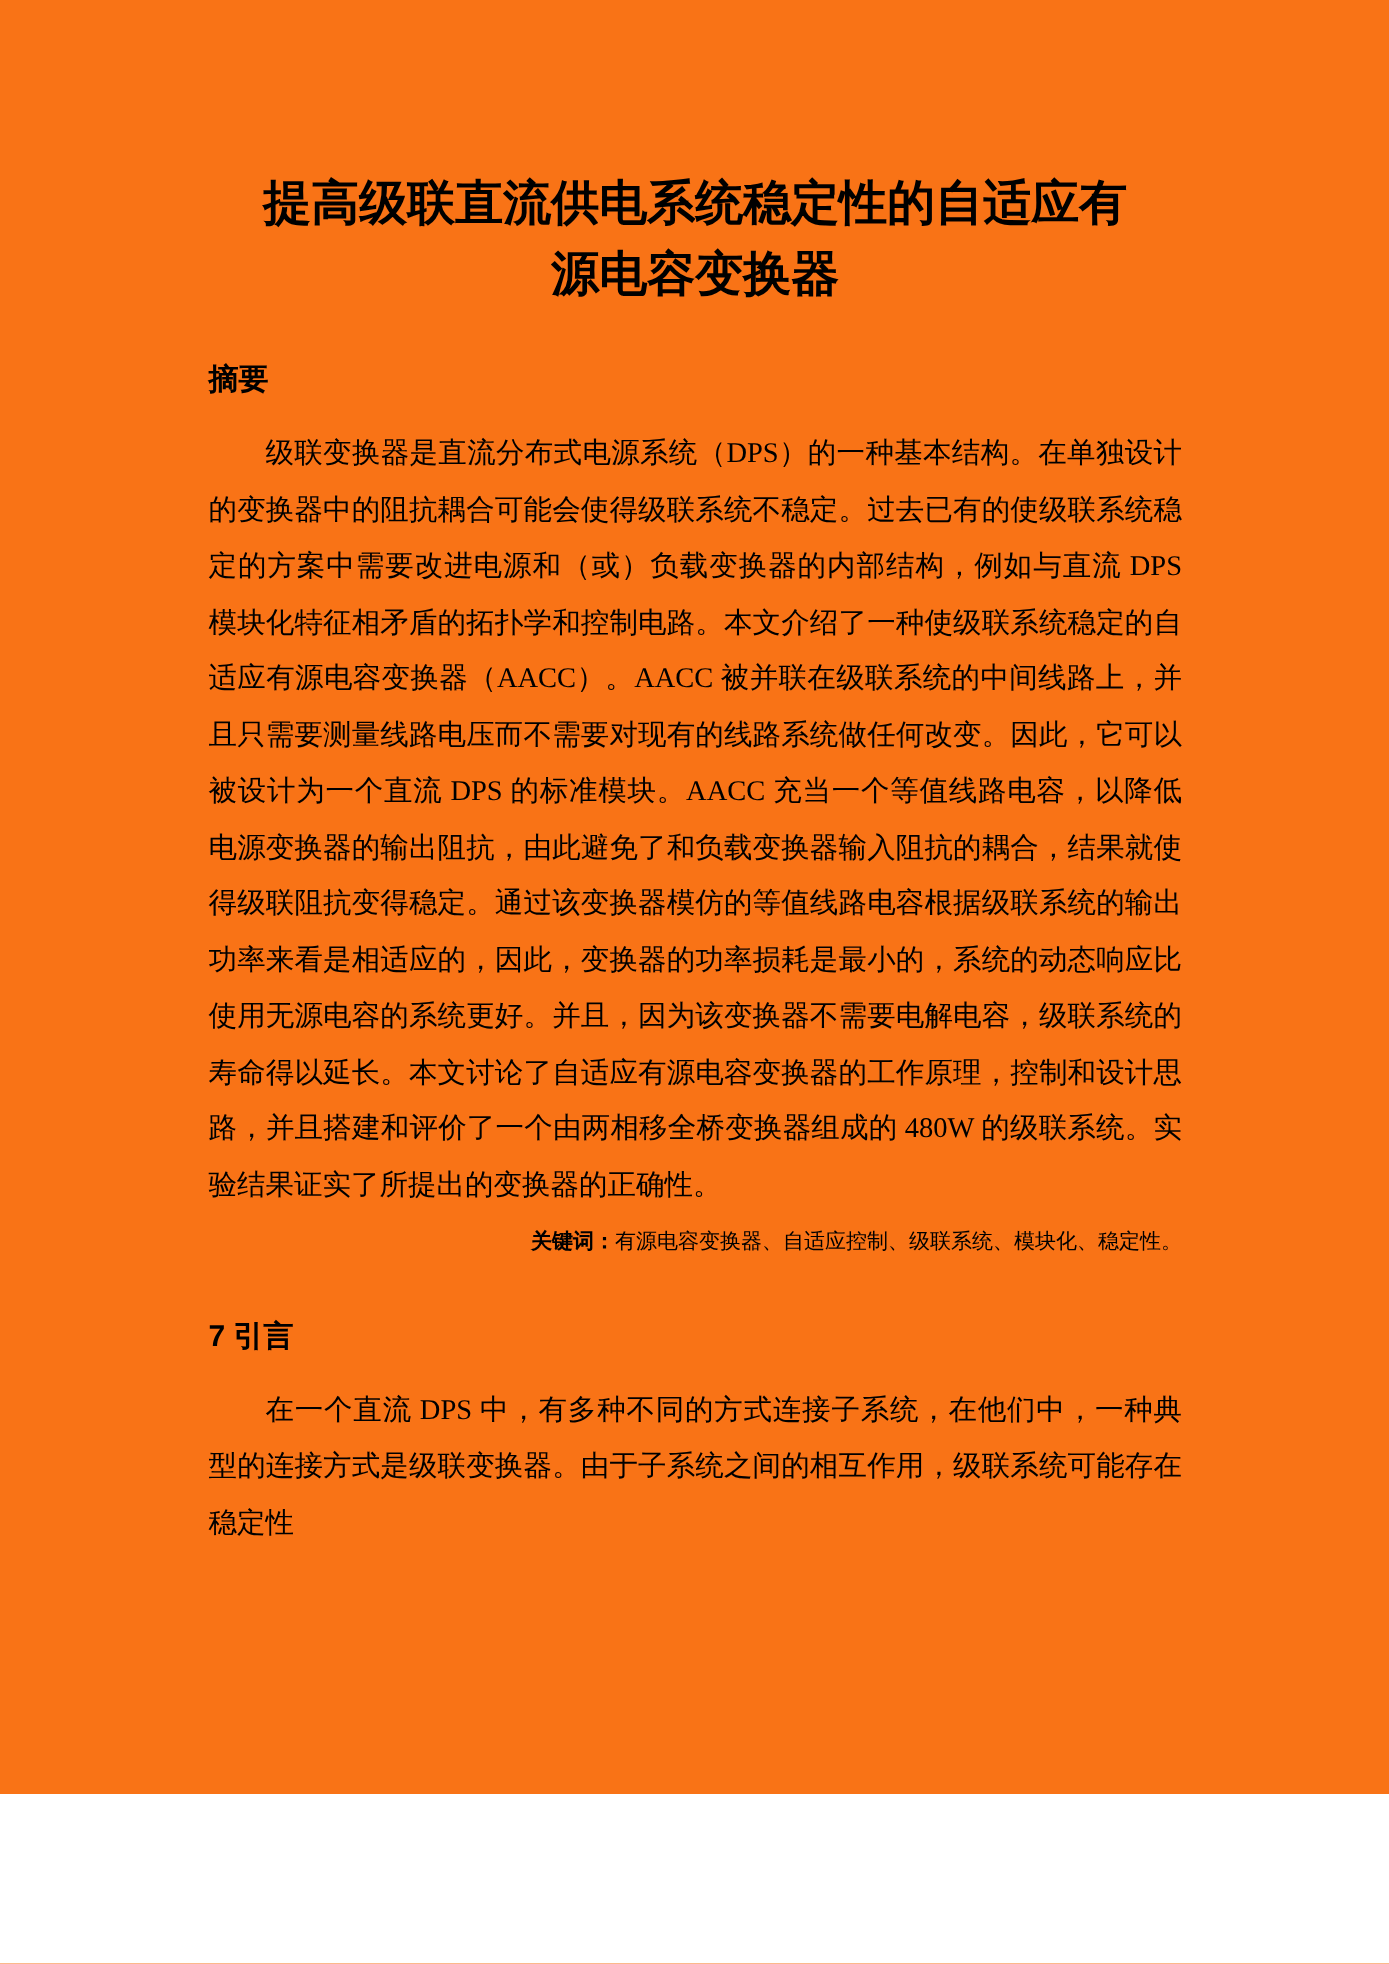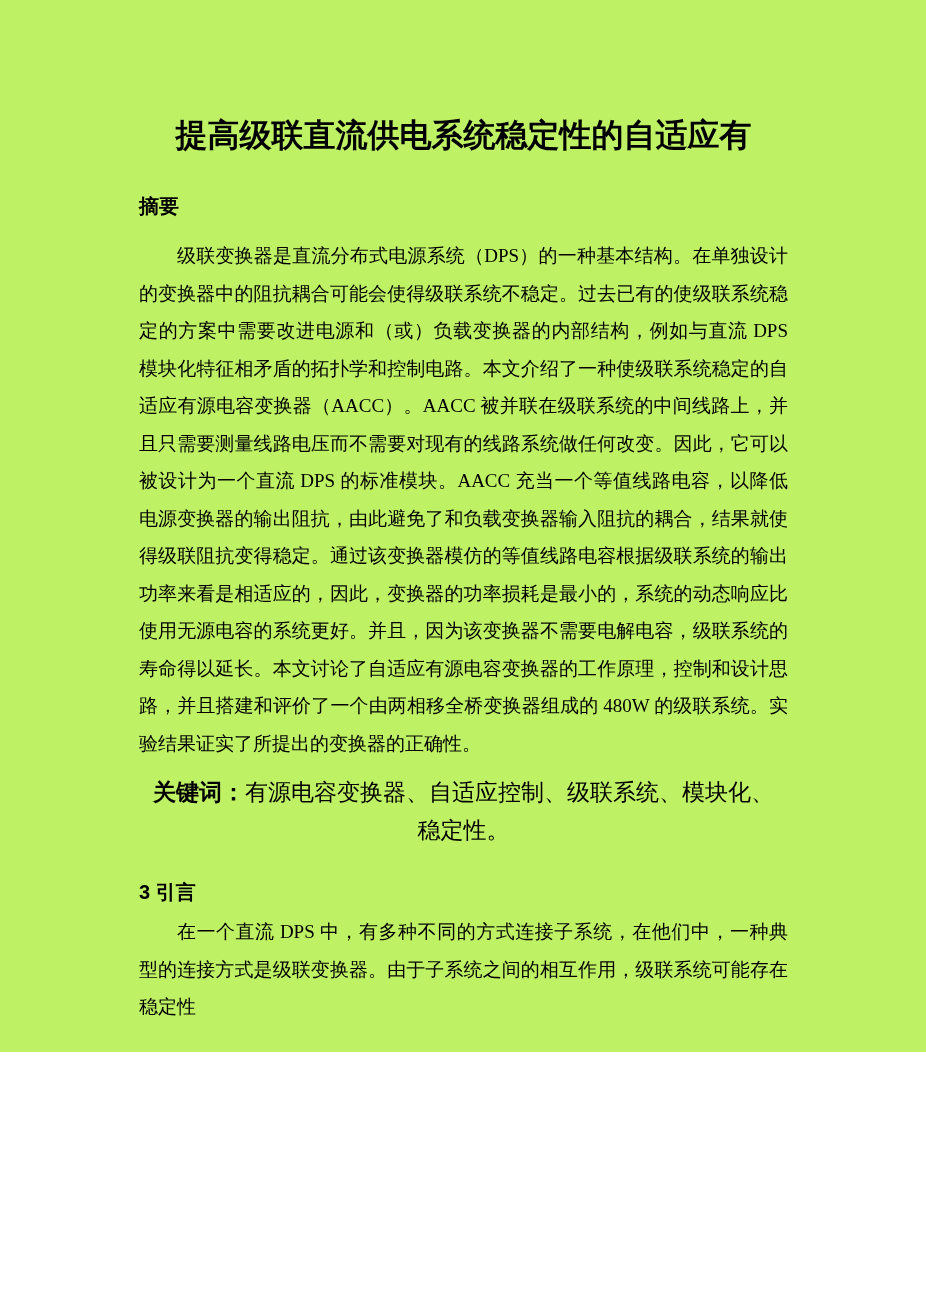--- a/index.html
+++ b/index.html
@@ -3,22 +3,22 @@
 <meta charset="utf-8">
 <style>
   html, body {
     margin: 0;
     padding: 0;
     background: #ffffff;
   }
   .page {
     position: relative;
     width: 926px;
-    height: 1052px;
-    background: #bef264;
+    height: 1196px;
+    background: #f97316;
     box-sizing: border-box;
     padding: 112px 138px 0 139px;
     color: #000000;
     overflow: hidden;
   }
   .doc-title {
     margin: 0 0 30px 0;
     text-align: center;
     font-family: "Liberation Sans", "DejaVu Sans", sans-serif;
     font-weight: bold;
@@ -44,49 +44,50 @@
   .body-para {
     margin: 14px 0 0 0;
     font-family: Liberation Serif, serif;
     font-size: 19px;
     line-height: 37.5px;
     text-align: justify;
     text-indent: 2em;
     color: #000000;
   }
   .no-gap {
-    margin-top: 4px;
+    margin-top: 14px;
   }
   .keywords {
-    margin: 12px;
+    margin: 0;
     font-family: "Liberation Serif", "DejaVu Serif", serif;
-    font-size: 23px;
+    font-size: 14px;
     line-height: 37.5px;
-    text-align: center;
+    text-align: right;
     text-indent: 0;
     color: #000000;
   }
   .kw-label {
     font-family: "Liberation Sans", "DejaVu Sans", sans-serif;
     font-weight: bold;
   }
 </style>
 </head>
 <body>
 
 <div class="page">
 
   <h1 class="doc-title">
     <span class="title-line">提高级联直流供电系统稳定性的自适应有</span>
+    <span class="title-line">源电容变换器</span>
   </h1>
 
   <h2 class="section-heading">摘要</h2>
 
   <p class="body-para">级联变换器是直流分布式电源系统（DPS）的一种基本结构。在单独设计的变换器中的阻抗耦合可能会使得级联系统不稳定。过去已有的使级联系统稳定的方案中需要改进电源和（或）负载变换器的内部结构，例如与直流 DPS 模块化特征相矛盾的拓扑学和控制电路。本文介绍了一种使级联系统稳定的自适应有源电容变换器（AACC）。AACC 被并联在级联系统的中间线路上，并且只需要测量线路电压而不需要对现有的线路系统做任何改变。因此，它可以被设计为一个直流 DPS 的标准模块。AACC 充当一个等值线路电容，以降低电源变换器的输出阻抗，由此避免了和负载变换器输入阻抗的耦合，结果就使得级联阻抗变得稳定。通过该变换器模仿的等值线路电容根据级联系统的输出功率来看是相适应的，因此，变换器的功率损耗是最小的，系统的动态响应比使用无源电容的系统更好。并且，因为该变换器不需要电解电容，级联系统的寿命得以延长。本文讨论了自适应有源电容变换器的工作原理，控制和设计思路，并且搭建和评价了一个由两相移全桥变换器组成的 480W 的级联系统。实验结果证实了所提出的变换器的正确性。</p>
 
   <p class="keywords"><span class="kw-label">关键词：</span><span>有源电容变换器、自适应控制、级联系统、模块化、稳定性。</span></p>
 
-  <h2 class="section-heading intro-heading">3 引言</h2>
+  <h2 class="section-heading intro-heading">7 引言</h2>
 
 
   <p class="body-para no-gap">在一个直流 DPS 中，有多种不同的方式连接子系统，在他们中，一种典型的连接方式是级联变换器。由于子系统之间的相互作用，级联系统可能存在稳定性</p>
 
 </div>
 
 </body></html>

